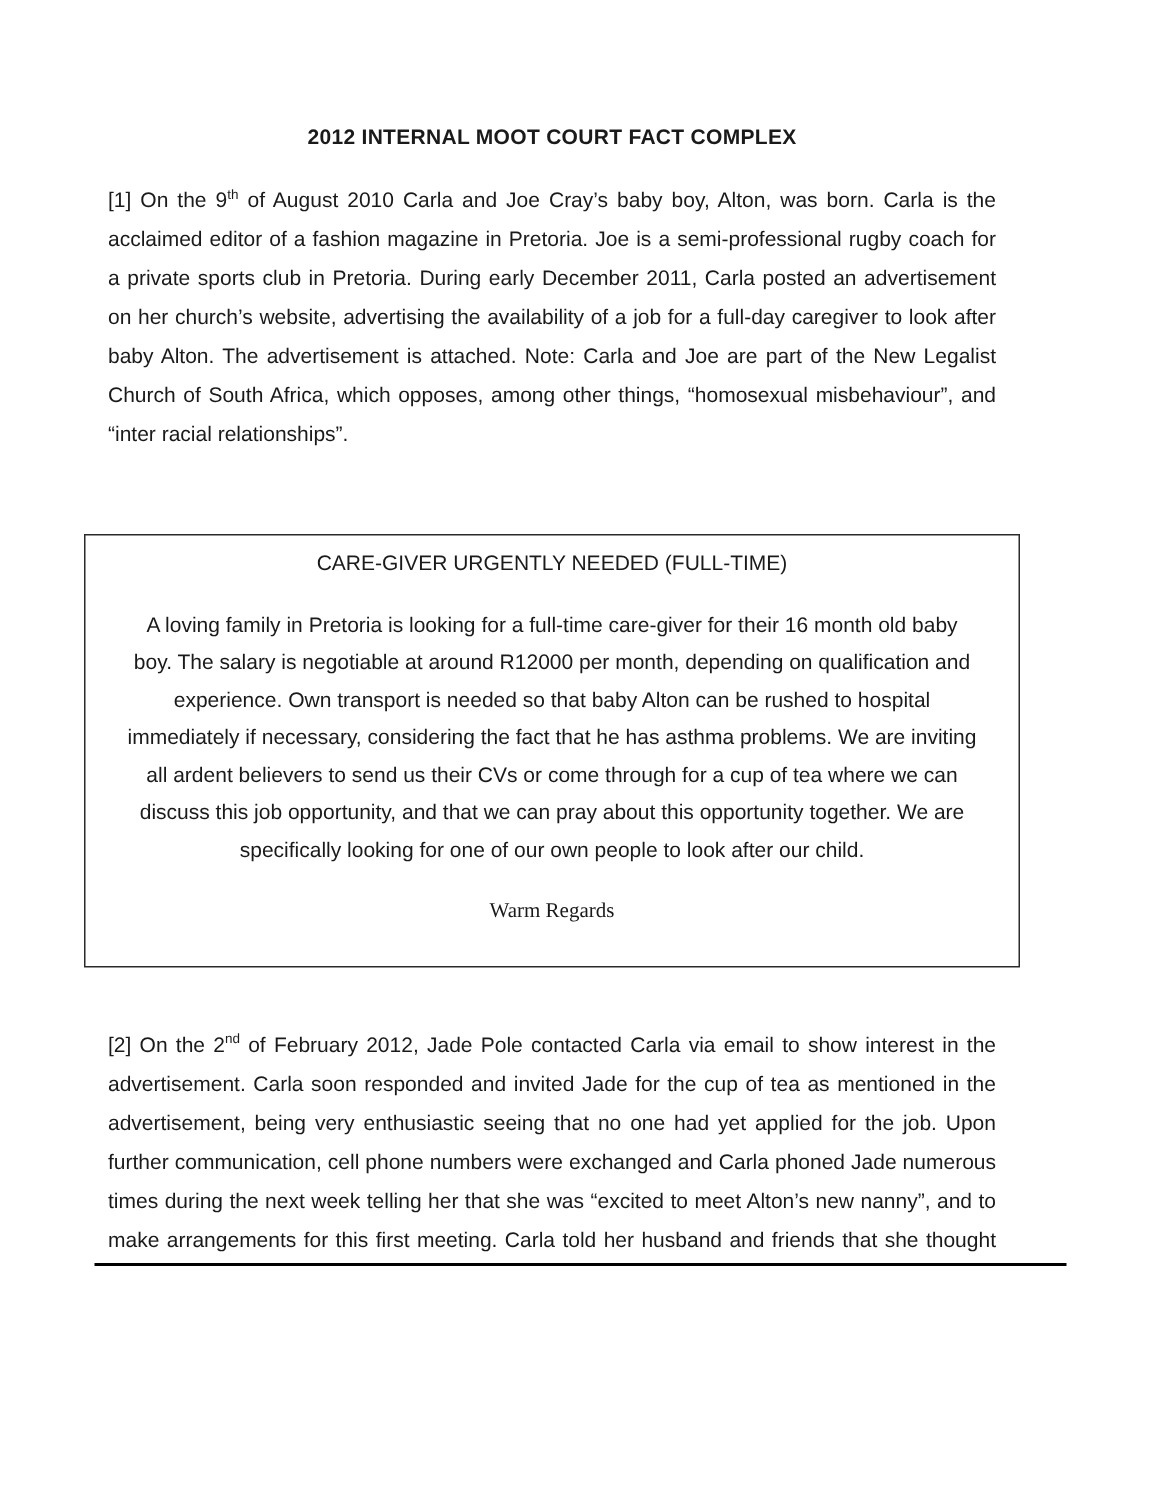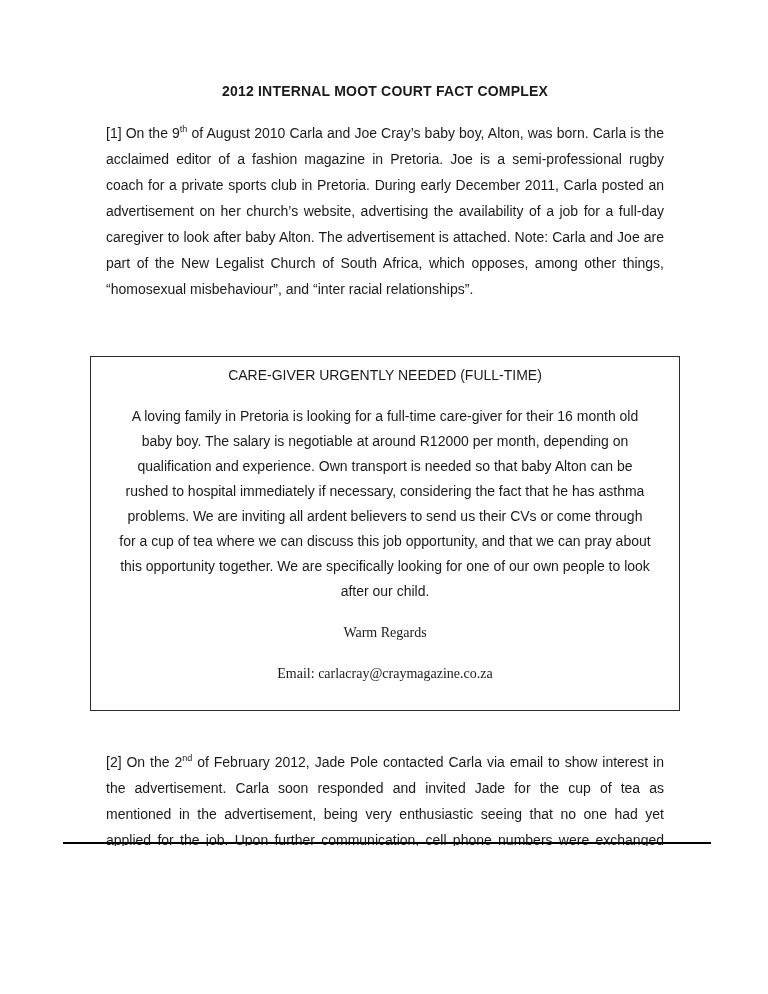--- a/index.html
+++ b/index.html
@@ -8,21 +8,21 @@
     background: #ffffff;
   }
   .page {
     position: relative;
     width: 768px;
     height: 846px;
     background: #ffffff;
     font-family: "Liberation Sans", "DejaVu Sans", sans-serif;
     color: #1a1a1a;
     box-sizing: border-box;
-    padding: 78px 88px 0 90px;
+    padding: 78px 88px 0 56px;
     overflow: hidden;
   }
   .doc-title {
     font-size: 14px;
     font-weight: bold;
     text-align: center;
     margin: 0 0 14px 0;
     line-height: 26px;
     letter-spacing: 0.2px;
   }
@@ -78,20 +78,19 @@
 <div class="page">
 
   <h1 class="doc-title">2012 INTERNAL MOOT COURT FACT COMPLEX</h1>
 
   <p class="para"><span>[1] On the 9</span><sup>th</sup><span> of August 2010 Carla and Joe Cray’s baby boy, Alton, was born. Carla is the acclaimed editor of a fashion magazine in Pretoria. Joe is a semi-professional rugby coach for a private sports club in Pretoria. During early December 2011, Carla posted an advertisement on her church’s website, advertising the availability of a job for a full-day caregiver to look after baby Alton. The advertisement is attached. Note: Carla and Joe are part of the New Legalist Church of South Africa, which opposes, among other things, “homosexual misbehaviour”, and “inter racial relationships”.</span></p>
 
   <div class="ad-box">
     <p class="ad-heading">CARE-GIVER URGENTLY NEEDED (FULL-TIME)</p>
     <p class="ad-body">A loving family in Pretoria is looking for a full-time care-giver for their 16 month old baby boy. The salary is negotiable at around R12000 per month, depending on qualification and experience. Own transport is needed so that baby Alton can be rushed to hospital immediately if necessary, considering the fact that he has asthma problems. We are inviting all ardent believers to send us their CVs or come through for a cup of tea where we can discuss this job opportunity, and that we can pray about this opportunity together. We are specifically looking for one of our own people to look after our child.</p>
     <p class="ad-line">Warm Regards</p>
-    <p class="ad-line">Email: carlacray@craymagazine.co.za</p>
   </div>
 
   <p class="para para-2"><span>[2] On the 2</span><sup>nd</sup><span> of February 2012, Jade Pole contacted Carla via email to show interest in the advertisement. Carla soon responded and invited Jade for the cup of tea as mentioned in the advertisement, being very enthusiastic seeing that no one had yet applied for the job. Upon further communication, cell phone numbers were exchanged and Carla phoned Jade numerous times during the next week telling her that she was “excited to meet Alton’s new nanny”, and to make arrangements for this first meeting. Carla told her husband and friends that she thought that Jade sounded like “a decent lady with a soft heart” and “she reminds me of my grandmother”. In one of these phone calls, Carla told Jade that Jade would have a week to come and “sort everything out” and “hash out the formalities”. In another conversation via email, Carla asked Jade whether the price as advertised was reasonable, to which Jade responded, “It is better than any salary I have ever had before”.</span></p>
 
   <div class="page-bottom-edge"></div>
 
 </div>
 
 </body></html>

